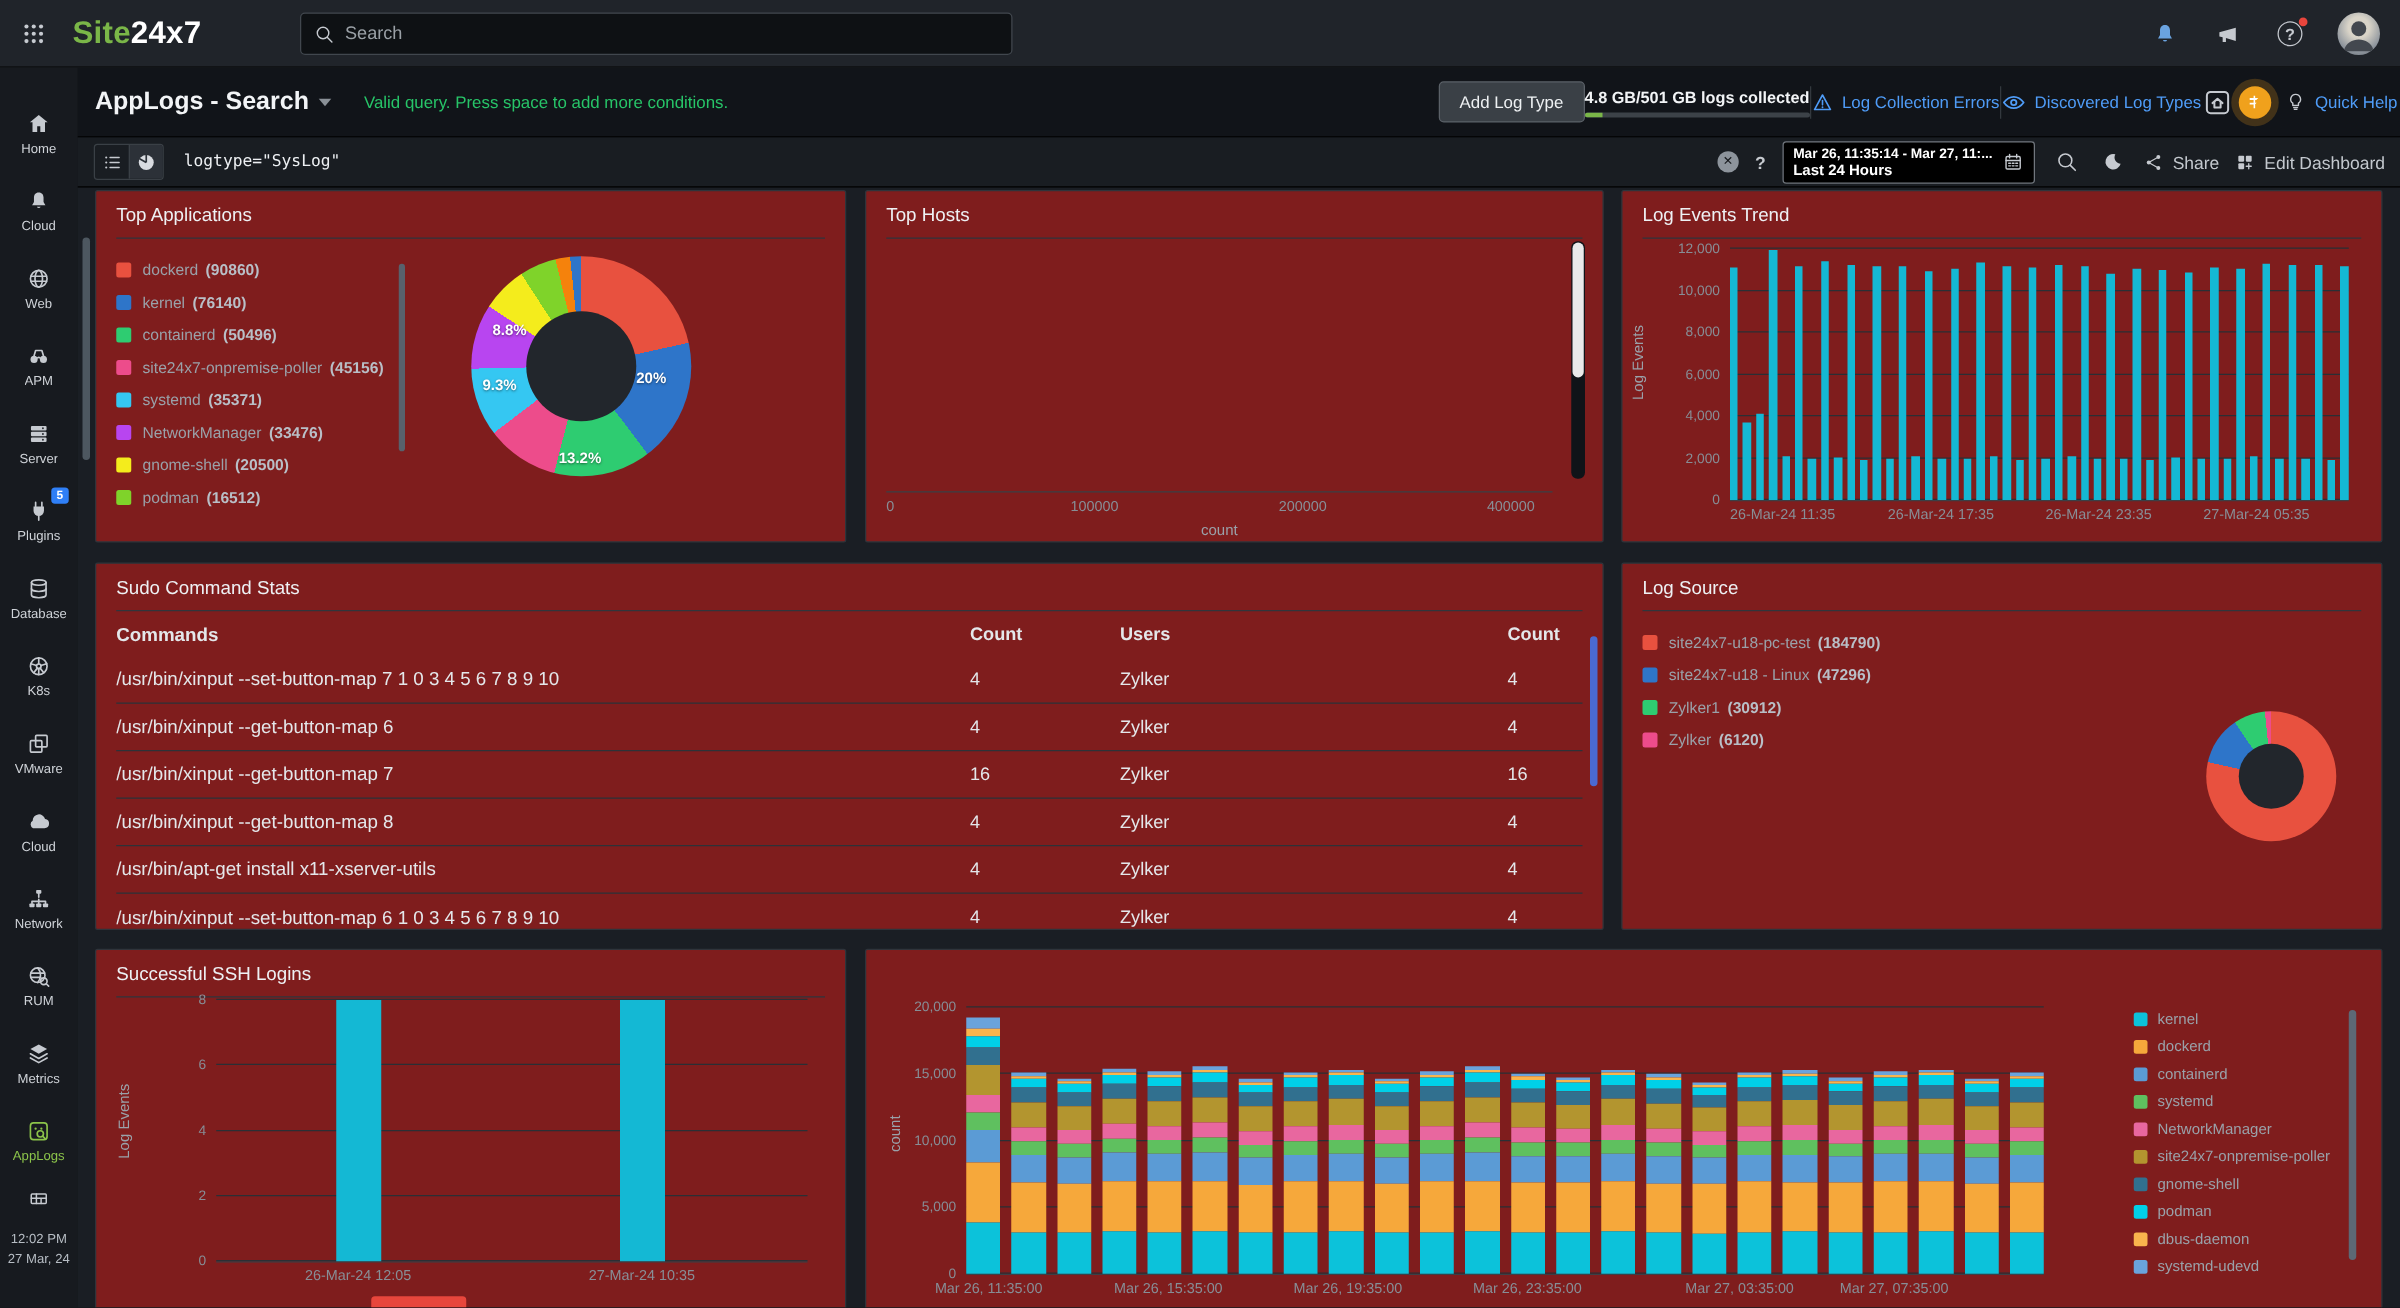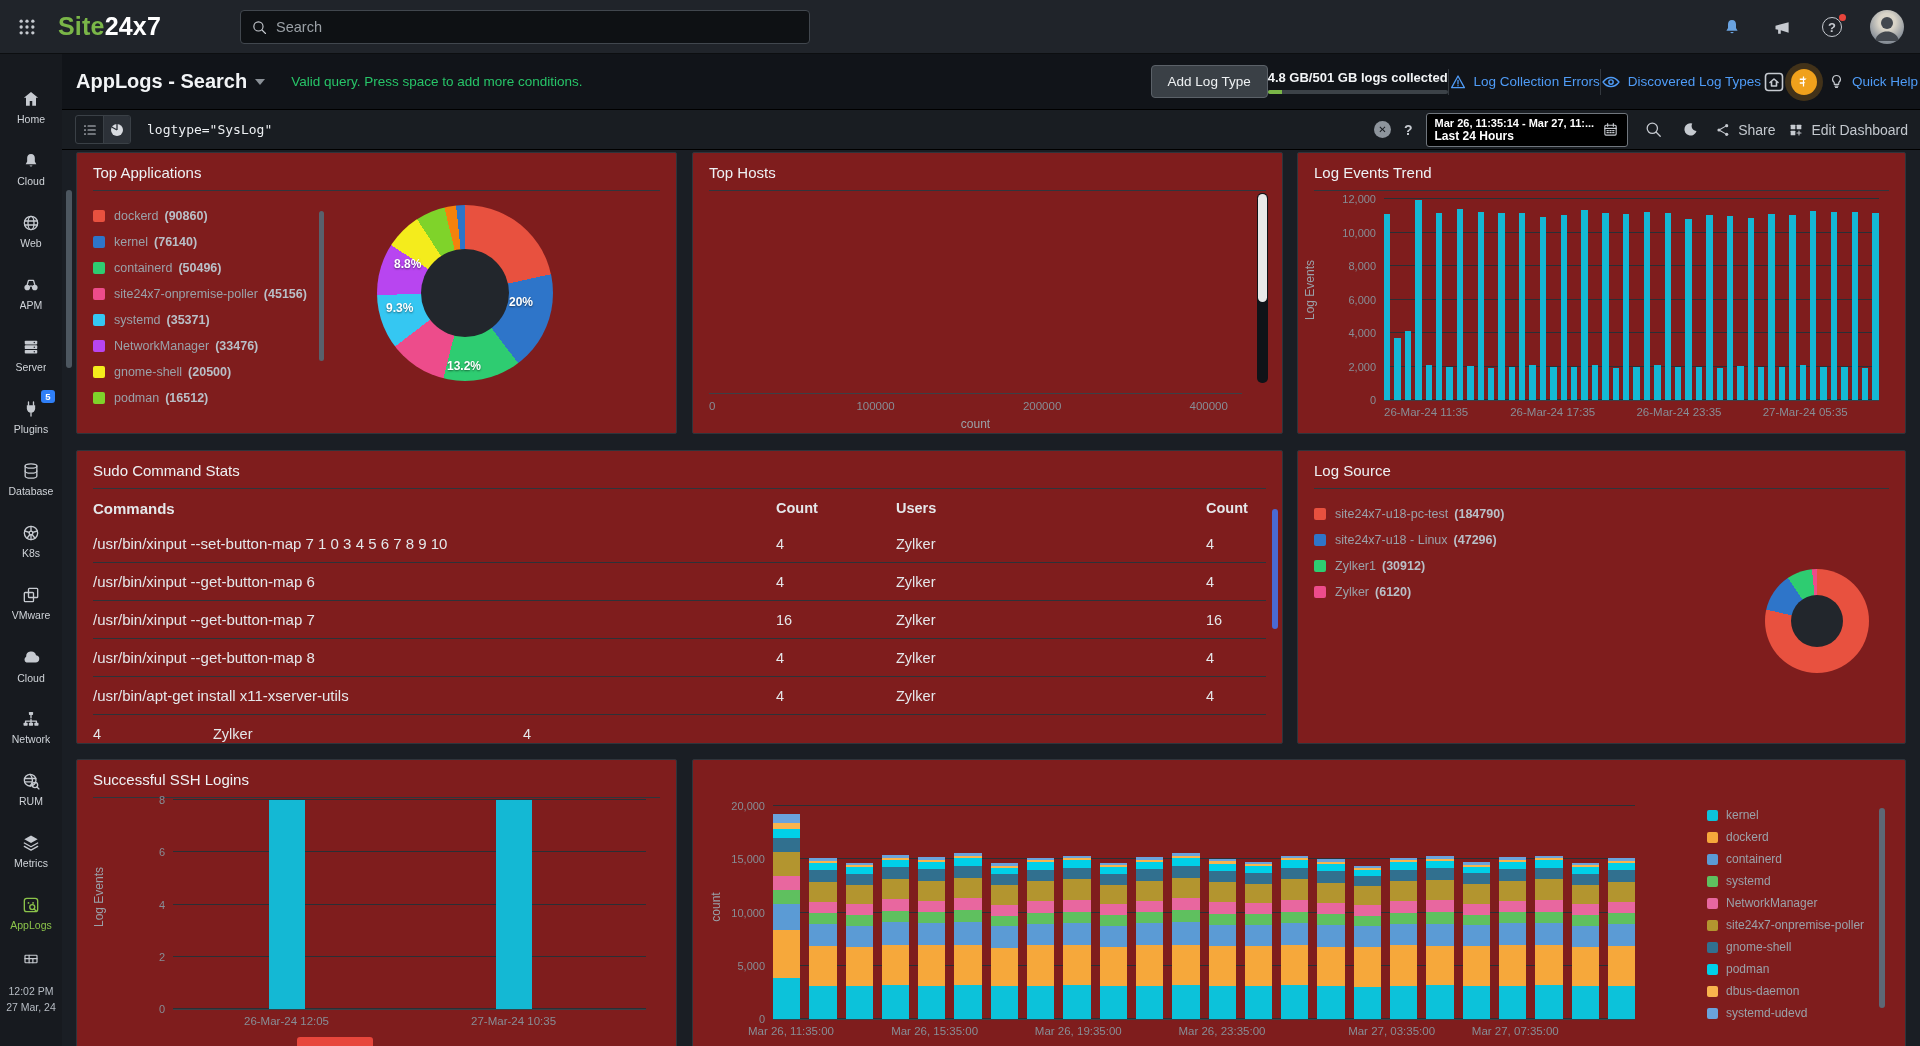--- a/index.html
+++ b/index.html
@@ -668,20 +668,21 @@
             <span class="c-usr">Zylker</span>
             <span class="c-cnt2">4</span>
         </div>
         <div class="s-row">
           <span class="c-cmd">/usr/bin/apt-get install x11-xserver-utils</span>
             <span class="c-cnt">4</span>
             <span class="c-usr">Zylker</span>
             <span class="c-cnt2">4</span>
         </div>
         <div class="s-row">
+          <span class="c-cmd">/usr/bin/xinput --set-button-map 6 1 0 3 4 5 6 7 8 9 10</span>
             <span class="c-cnt">4</span>
             <span class="c-usr">Zylker</span>
             <span class="c-cnt2">4</span>
         </div>
       </div>
       <div class="sudo-scroll"></div>
     </section>
 
     <section class="panel p-logsrc">
       <div class="p-title">Log Source</div>

